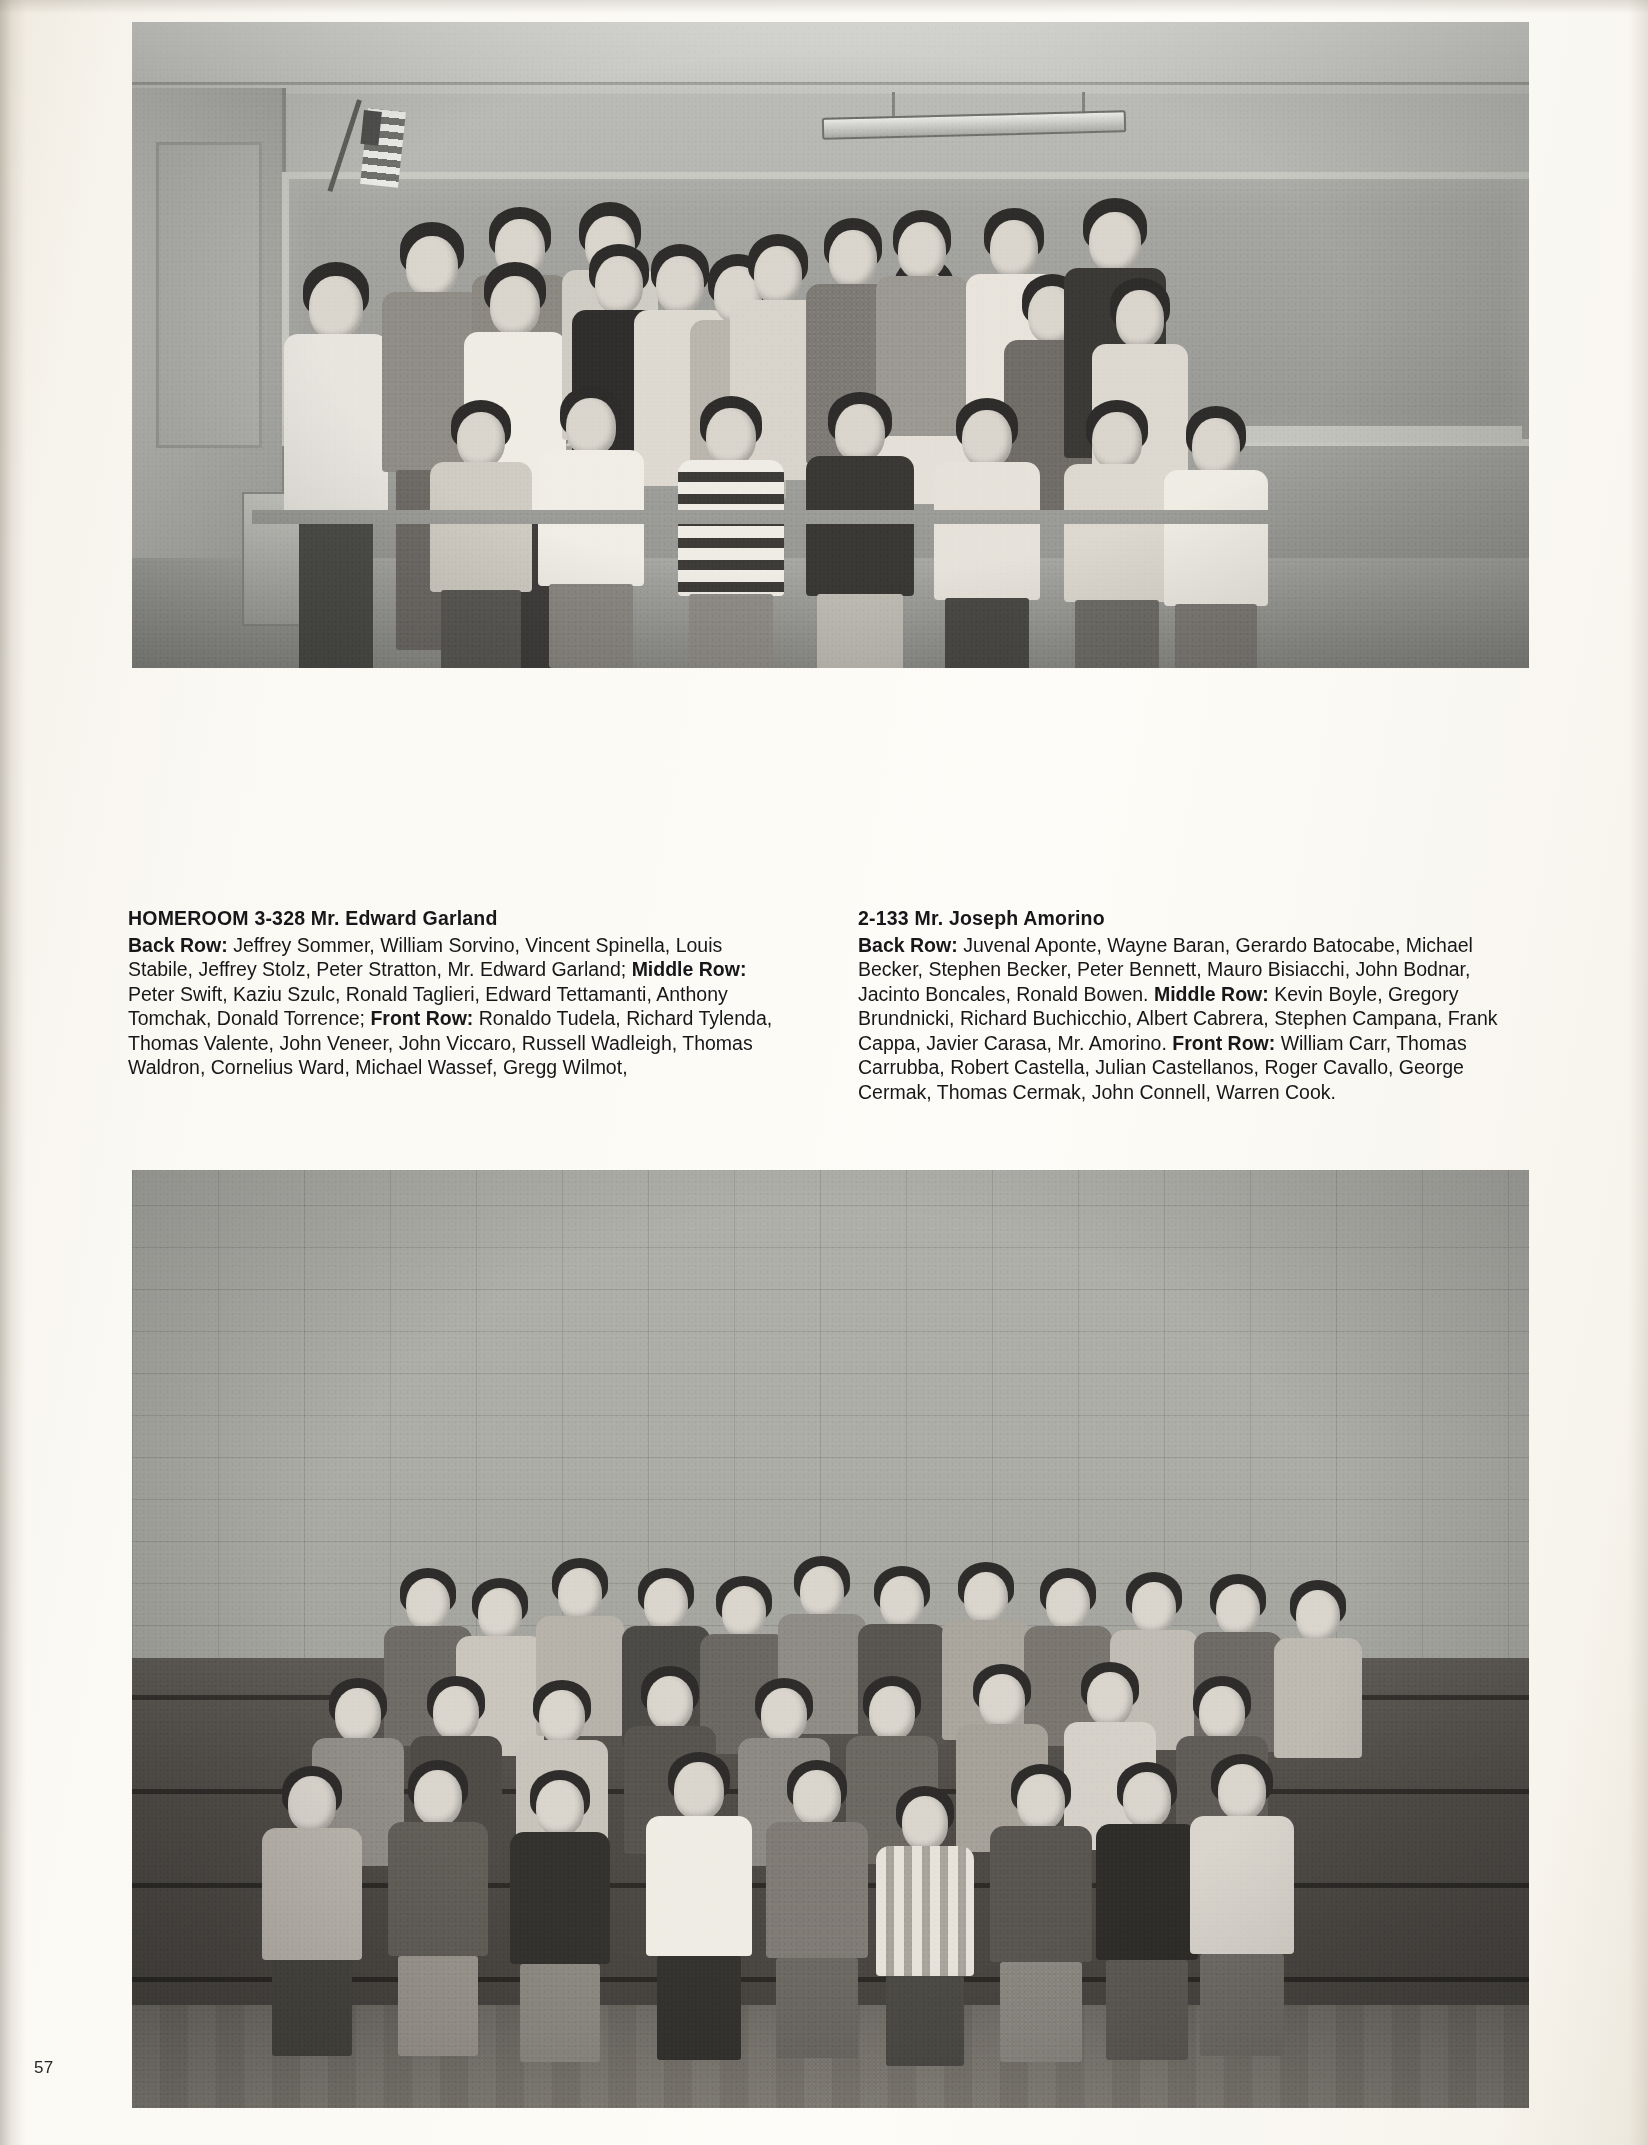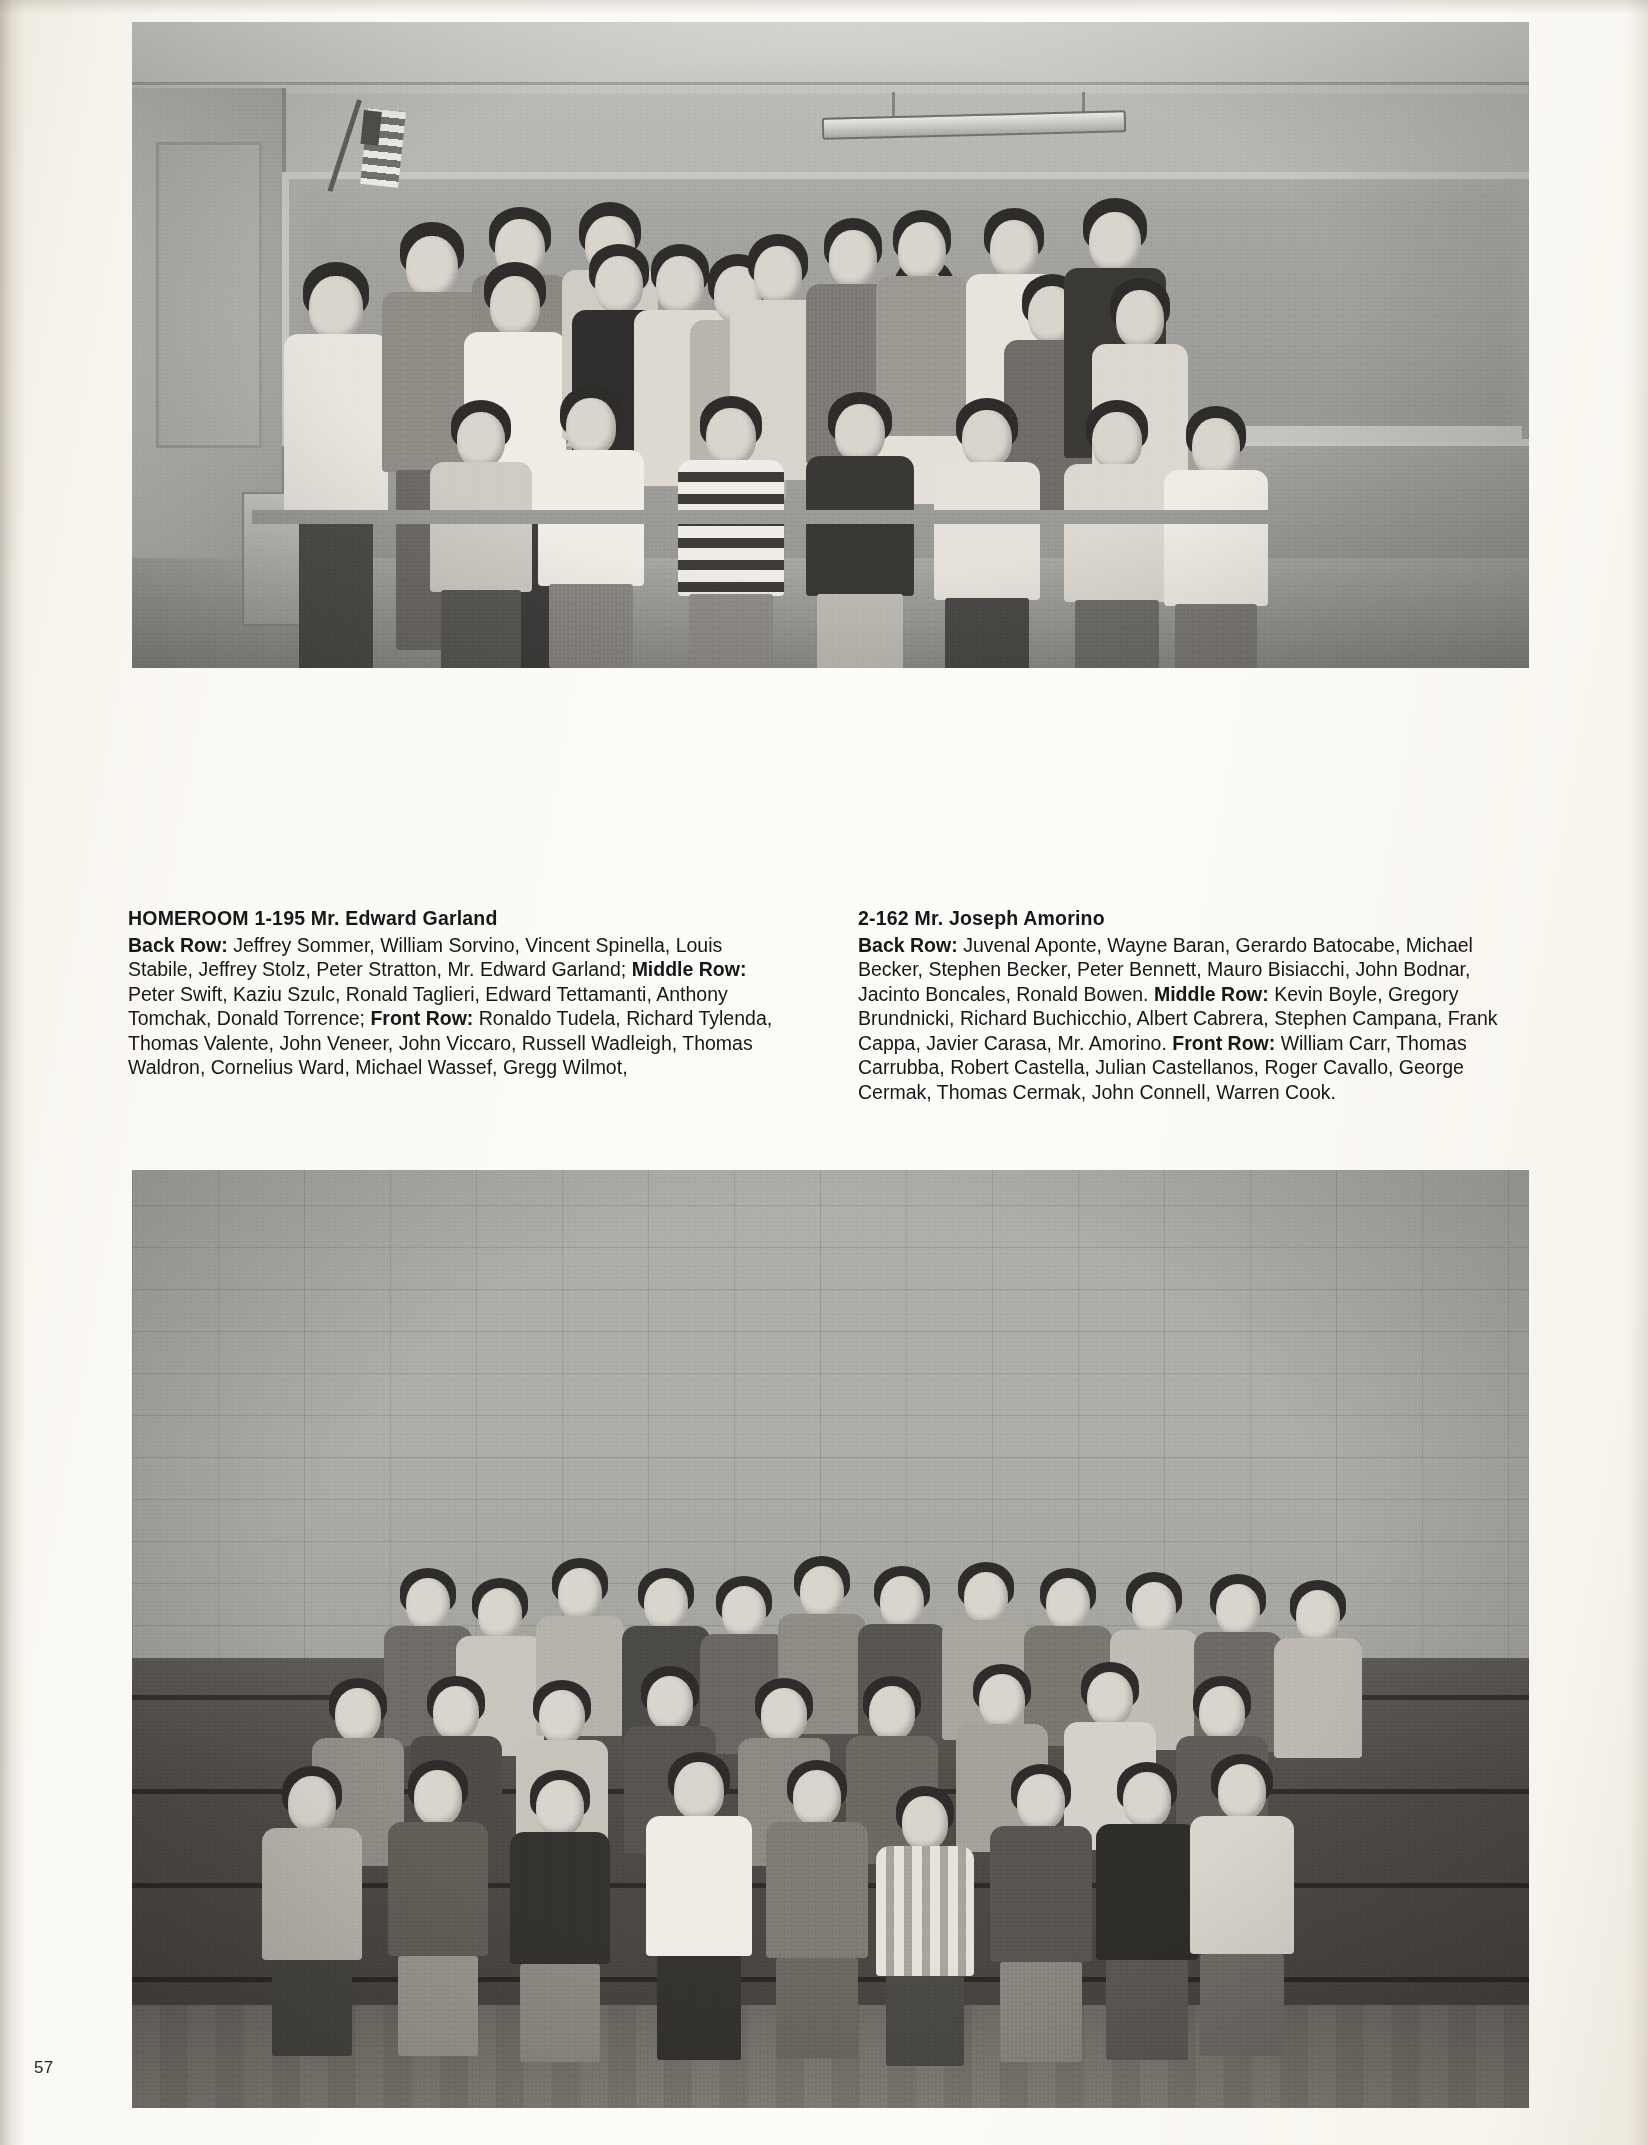--- a/index.html
+++ b/index.html
@@ -388,26 +388,26 @@
     </div>
 
     <div class="p1-bench ph"></div>
     <div class="photo-grain"></div>
     <div class="photo-vignette"></div>
   </div>
 
   <div class="captions">
 
     <div class="caption-col left">
-      <span class="caption-title">HOMEROOM 1-195 Mr. Edward Garland</span>
+      <span class="caption-title">HOMEROOM 3-328 Mr. Edward Garland</span>
       <span class="caption-body"><b>Back Row:</b> <span>Jeffrey Sommer, William Sorvino, Vincent Spinella, Louis Stabile, Jeffrey Stolz, Peter Stratton, Mr. Edward Garland;</span> <b>Middle Row:</b> <span>Peter Swift, Kaziu Szulc, Ronald Taglieri, Edward Tettamanti, Anthony Tomchak, Donald Torrence;</span> <b>Front Row:</b> <span>Ronaldo Tudela, Richard Tylenda, Thomas Valente, John Veneer, John Viccaro, Russell Wadleigh, Thomas Waldron, Cornelius Ward, Michael Wassef, Gregg Wilmot,</span></span>
     </div>
 
     <div class="caption-col right">
-      <span class="caption-title">2-162 Mr. Joseph Amorino</span>
+      <span class="caption-title">2-133 Mr. Joseph Amorino</span>
       <span class="caption-body"><b>Back Row:</b> <span>Juvenal Aponte, Wayne Baran, Gerardo Batocabe, Michael Becker, Stephen Becker, Peter Bennett, Mauro Bisiacchi, John Bodnar, Jacinto Boncales, Ronald Bowen.</span> <b>Middle Row:</b> <span>Kevin Boyle, Gregory Brundnicki, Richard Buchicchio, Albert Cabrera, Stephen Campana, Frank Cappa, Javier Carasa, Mr. Amorino.</span> <b>Front Row:</b> <span>William Carr, Thomas Carrubba, Robert Castella, Julian Castellanos, Roger Cavallo, George Cermak, Thomas Cermak, John Connell, Warren Cook.</span></span>
     </div>
 
   </div>
 
   <div class="photo-bottom">
     <div class="p2-wall ph"></div>
     <div class="p2-wall-dark ph"></div>
 
     <div class="p2-bleachers ph"></div>

